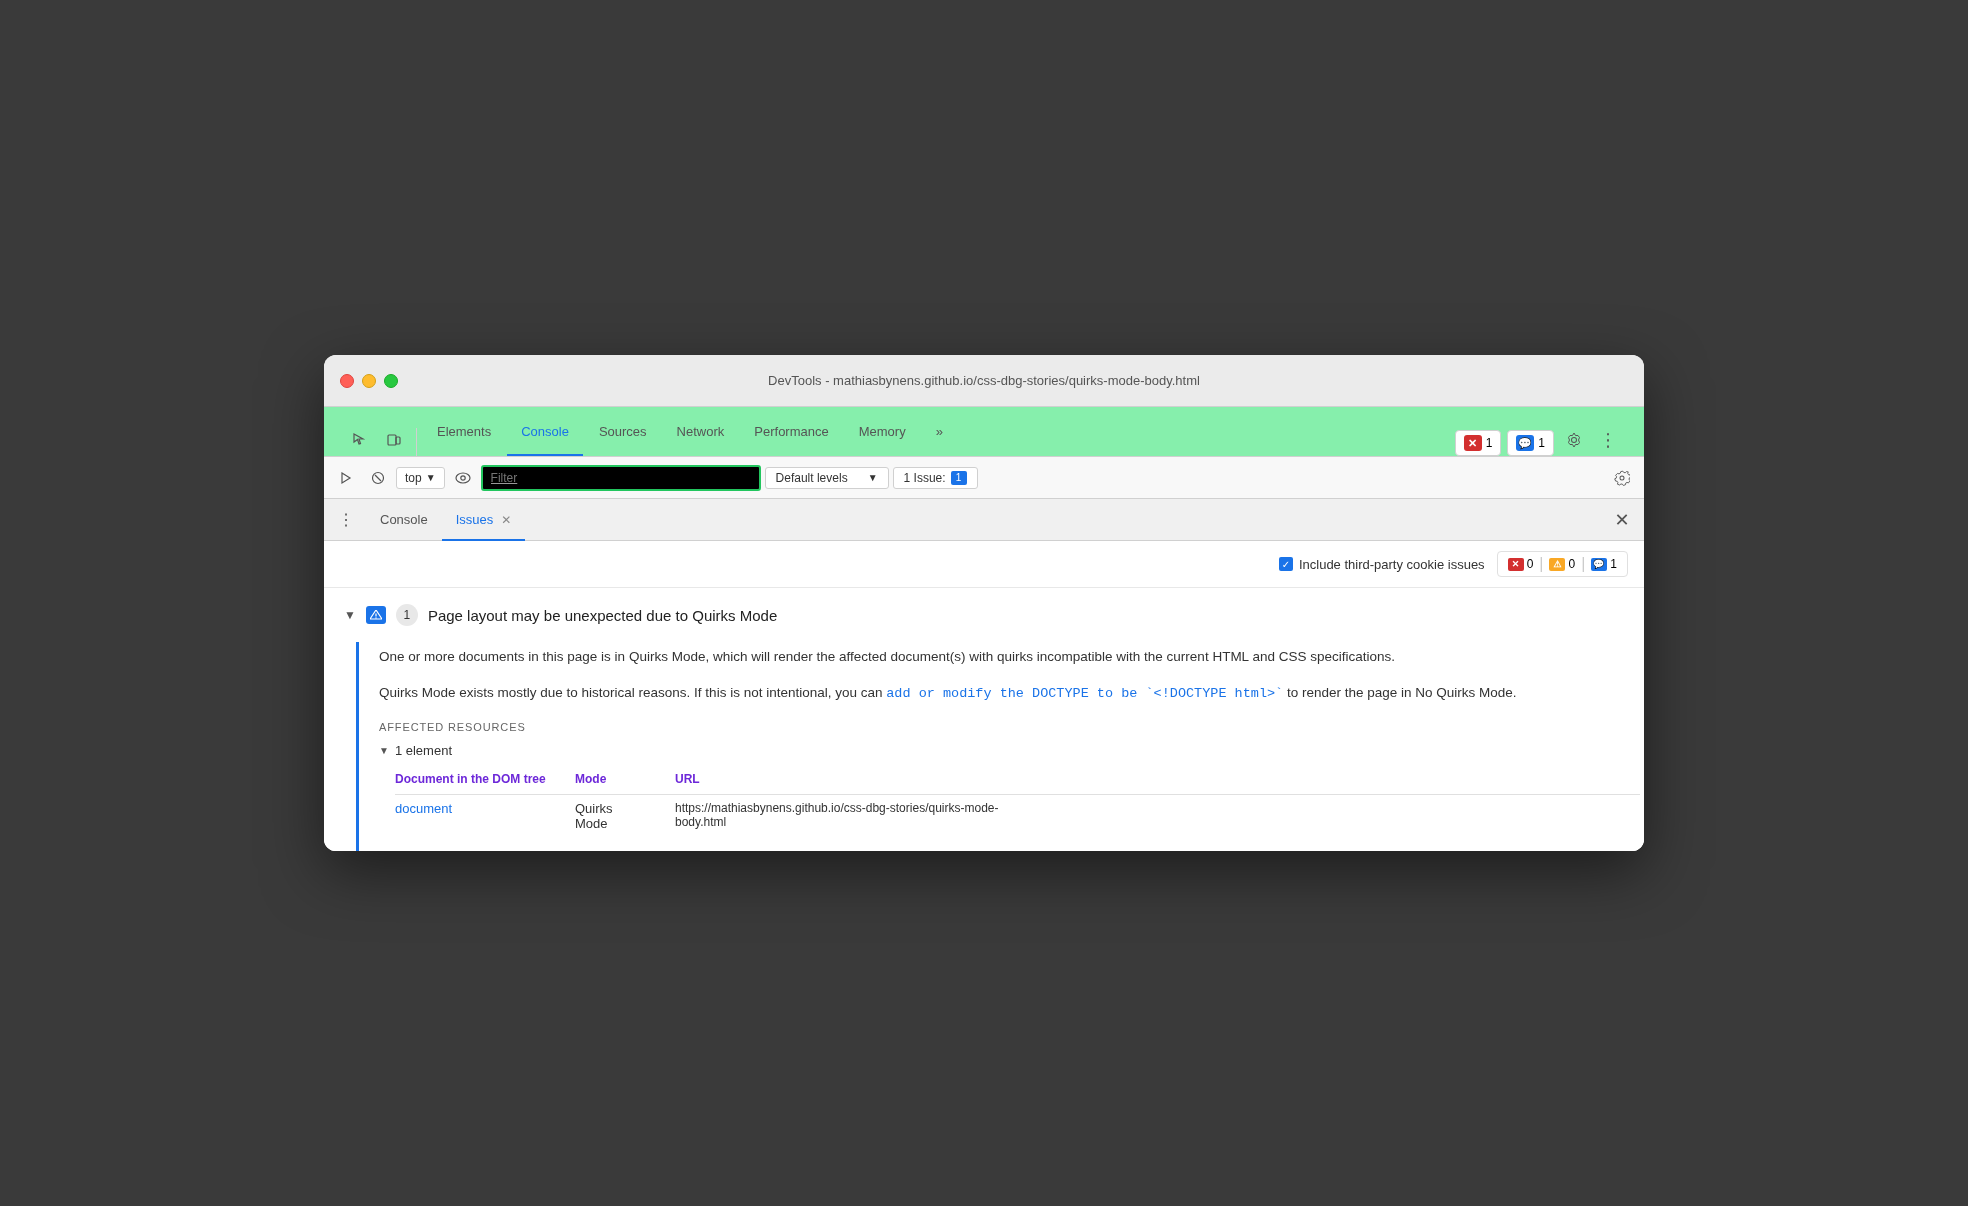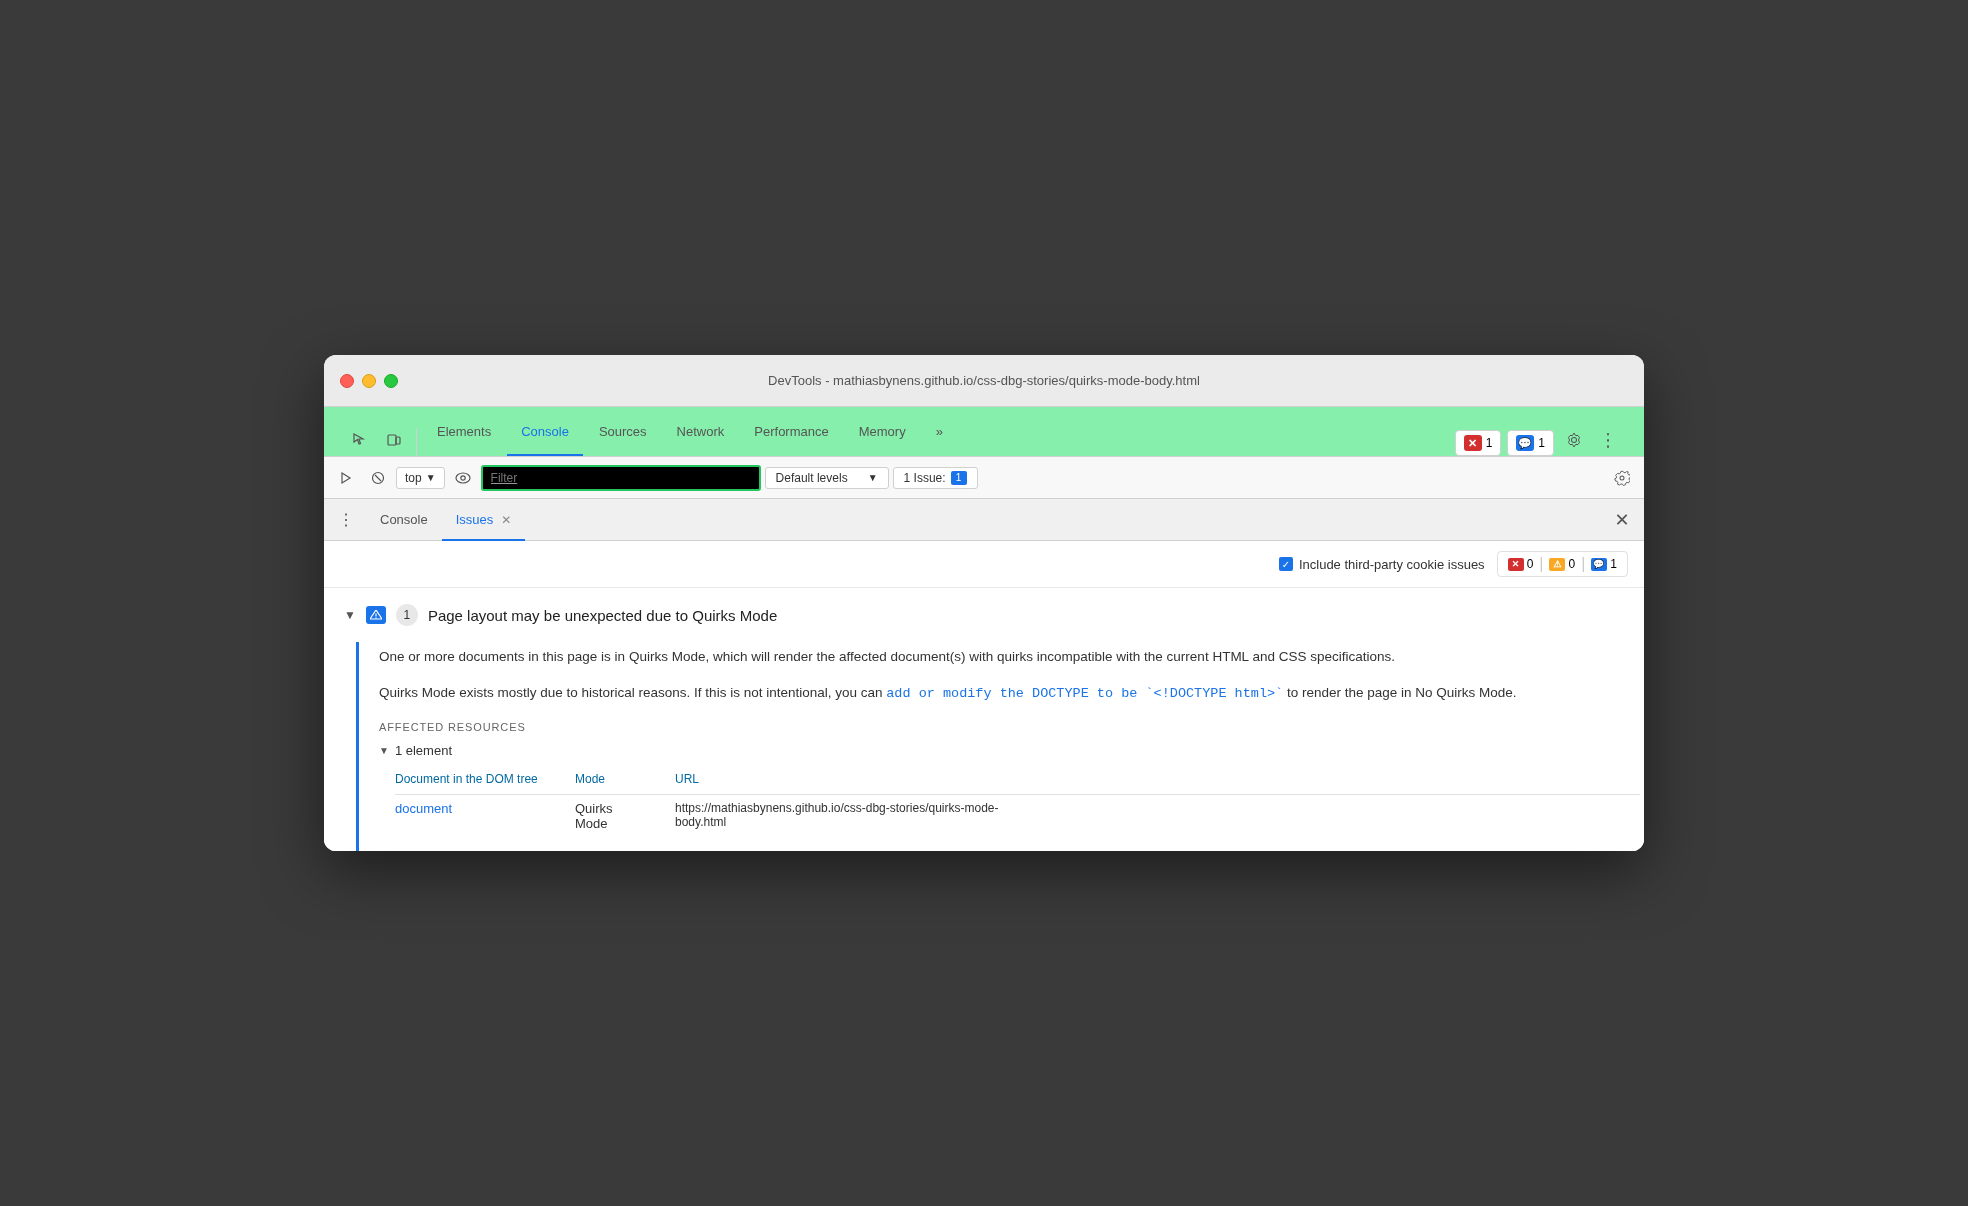--- a/index.html
+++ b/index.html
@@ -450,22 +450,22 @@
     }
     .resource-chevron { font-size: 10px; color: #555; }
     .resource-table {
       margin-left: 16px;
       width: 100%;
       border-collapse: collapse;
     }
     .resource-table th {
       text-align: left;
       font-size: 12px;
-      color: #0369a1;
-      font-weight: 400;
+      color: #6d28d9;
+      font-weight: 700;
       padding: 4px 12px 8px 0;
       border-bottom: 1px solid #e0e0e0;
     }
     .resource-table td {
       font-size: 13px;
       color: #333;
       padding: 6px 12px 0 0;
       vertical-align: top;
     }
     .resource-link {

